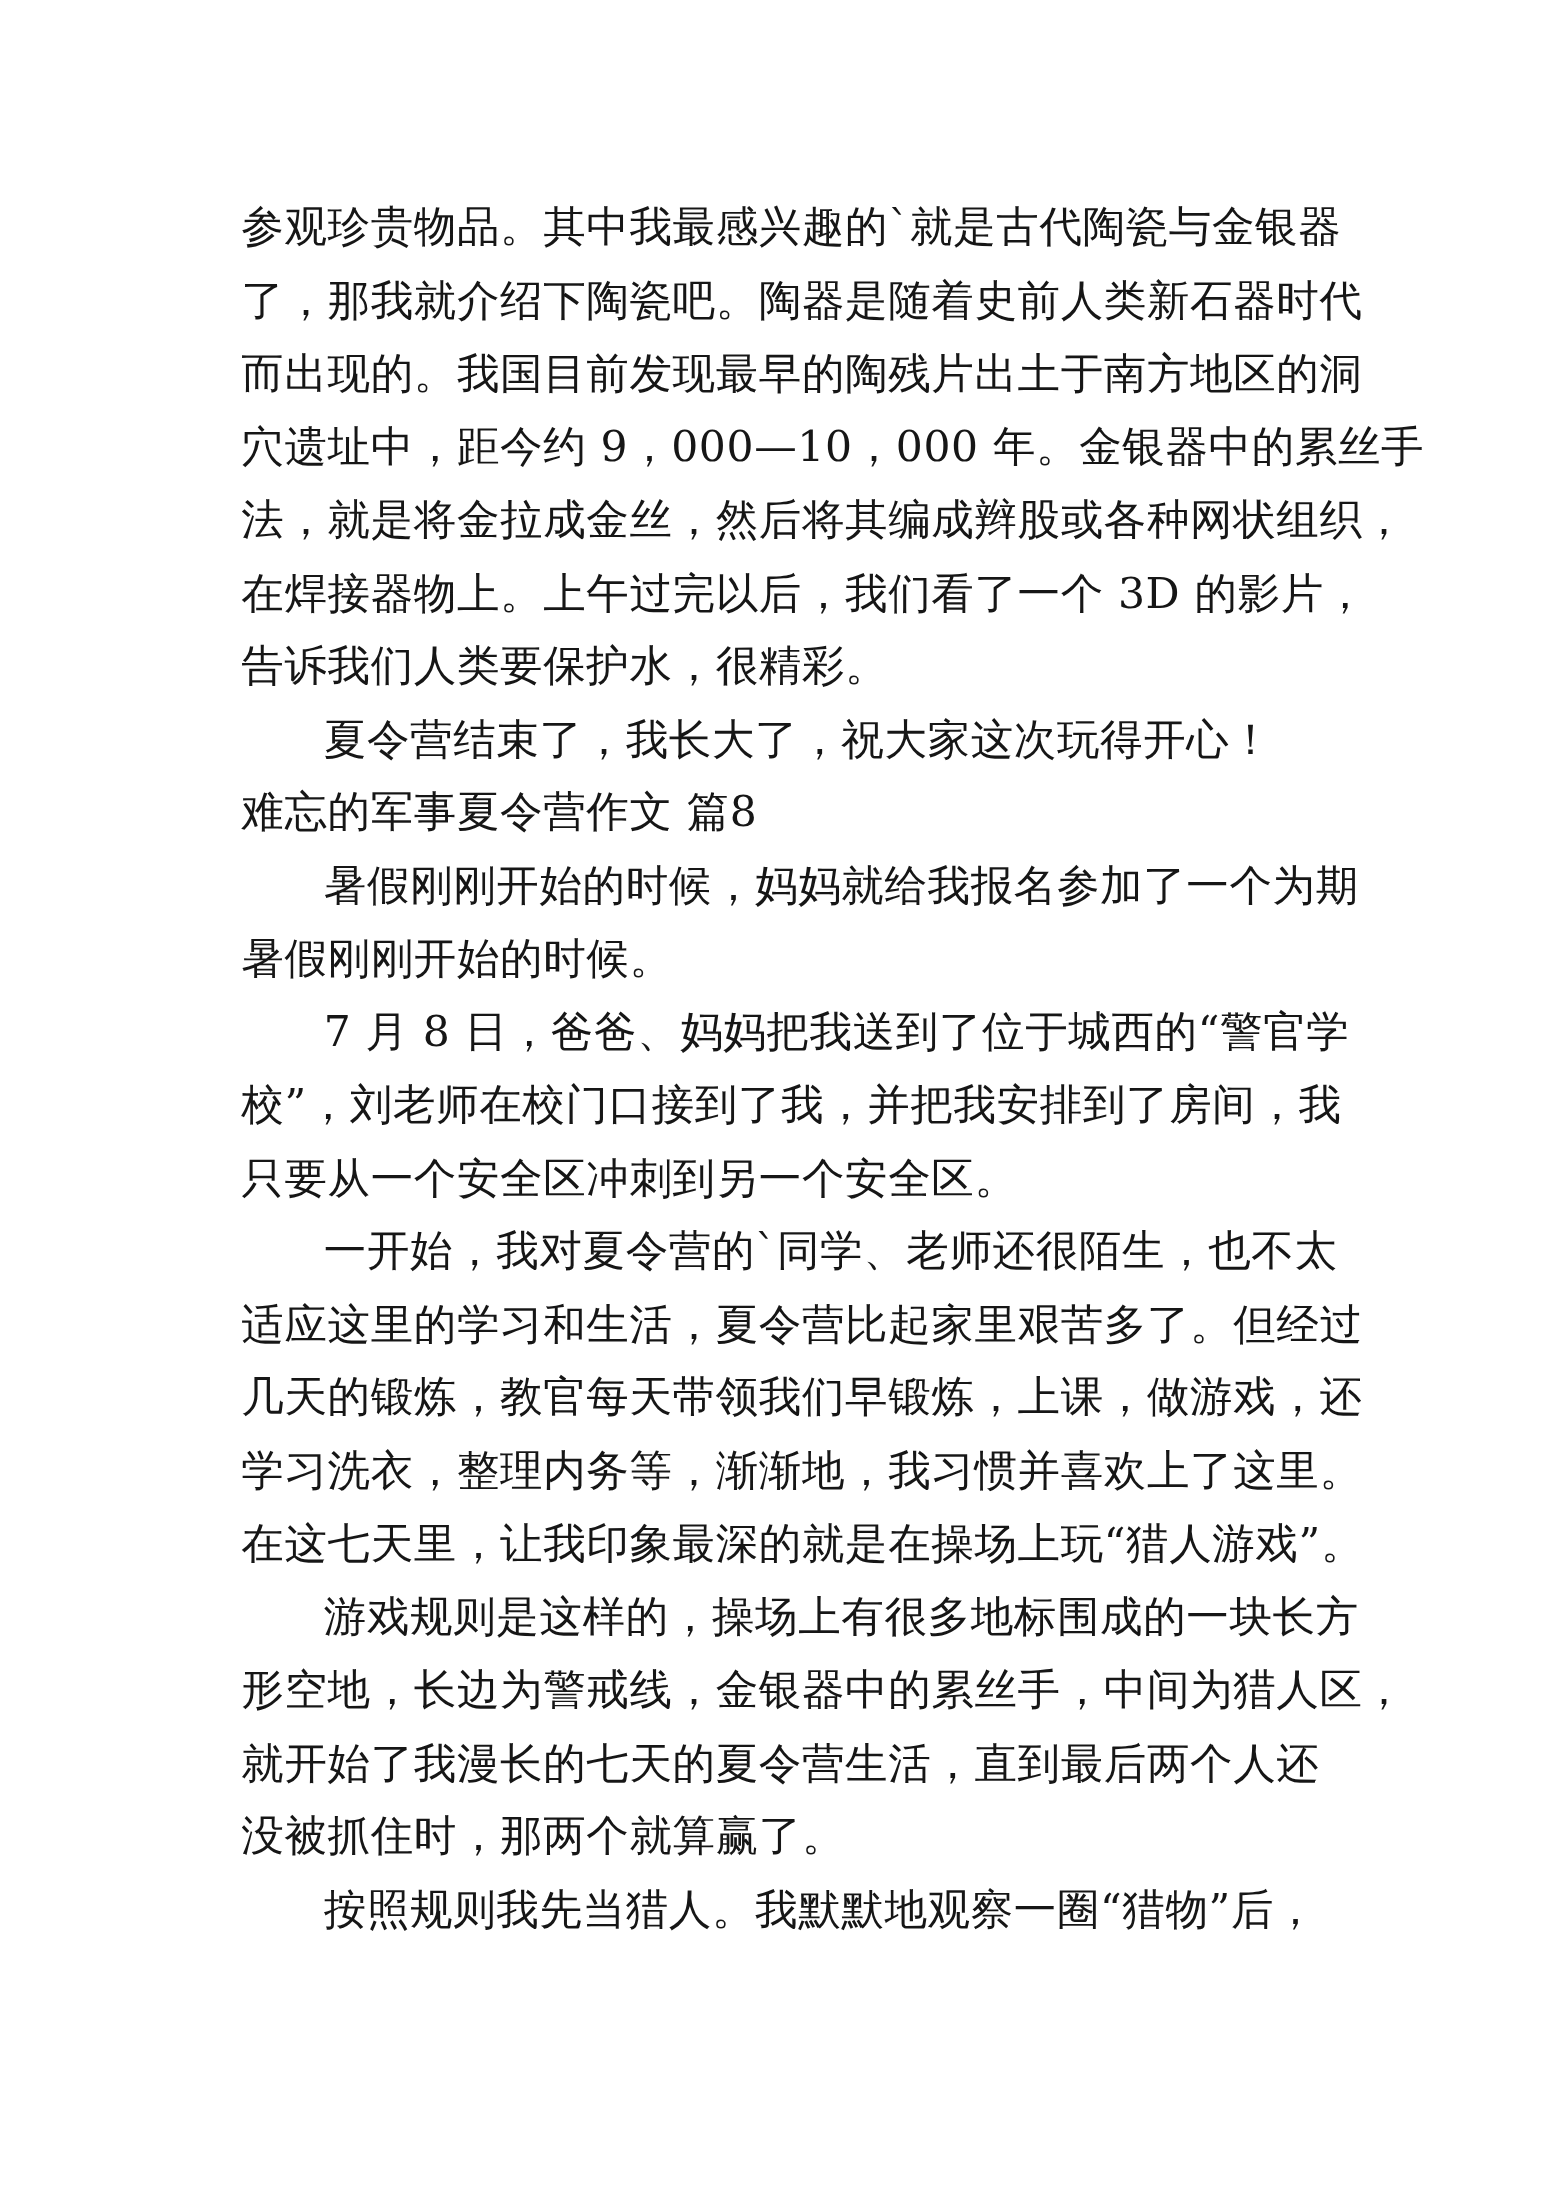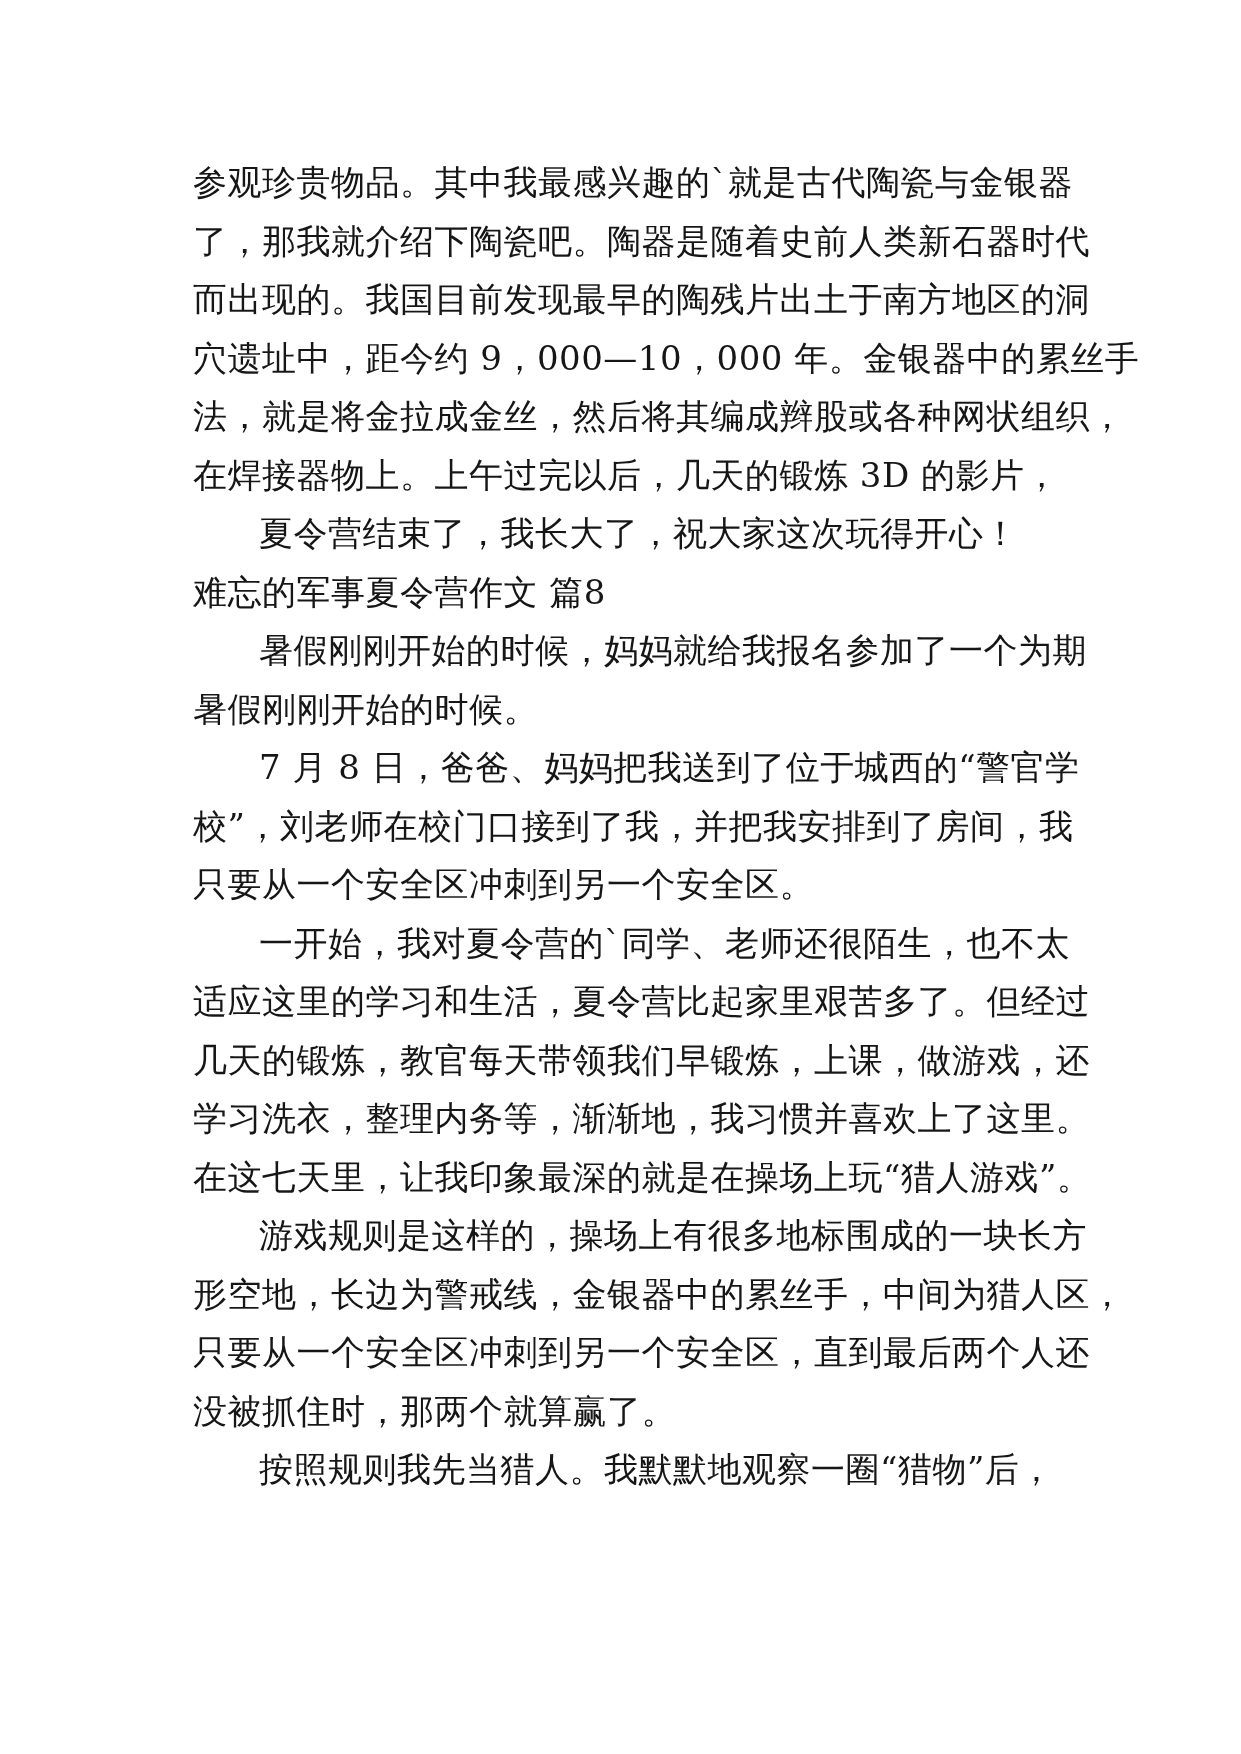--- a/index.html
+++ b/index.html
@@ -48,32 +48,33 @@
 <body>
 
 <div class="doc-page">
   <div class="text-block">
 
   <div class="text-line">参观珍贵物品。其中我最感兴趣的`就是古代陶瓷与金银器</div>
       <div class="text-line">了，那我就介绍下陶瓷吧。陶器是随着史前人类新石器时代</div>
       <div class="text-line">而出现的。我国目前发现最早的陶残片出土于南方地区的洞</div>
       <div class="text-line">穴遗址中，距今约 9，000—10，000 年。金银器中的累丝手</div>
       <div class="text-line">法，就是将金拉成金丝，然后将其编成辫股或各种网状组织，</div>
-      <div class="text-line">在焊接器物上。上午过完以后，几天的锻炼 3D 的影片，</div>
+      <div class="text-line">在焊接器物上。上午过完以后，我们看了一个 3D 的影片，</div>
+      <div class="text-line">告诉我们人类要保护水，很精彩。</div>
       <div class="text-line indent">夏令营结束了，我长大了，祝大家这次玩得开心！</div>
       <div class="text-line">难忘的军事夏令营作文 篇8</div>
       <div class="text-line indent">暑假刚刚开始的时候，妈妈就给我报名参加了一个为期</div>
       <div class="text-line">暑假刚刚开始的时候。</div>
       <div class="text-line indent">7 月 8 日，爸爸、妈妈把我送到了位于城西的“警官学</div>
       <div class="text-line">校”，刘老师在校门口接到了我，并把我安排到了房间，我</div>
       <div class="text-line">只要从一个安全区冲刺到另一个安全区。</div>
       <div class="text-line indent">一开始，我对夏令营的`同学、老师还很陌生，也不太</div>
       <div class="text-line">适应这里的学习和生活，夏令营比起家里艰苦多了。但经过</div>
       <div class="text-line">几天的锻炼，教官每天带领我们早锻炼，上课，做游戏，还</div>
       <div class="text-line">学习洗衣，整理内务等，渐渐地，我习惯并喜欢上了这里。</div>
       <div class="text-line">在这七天里，让我印象最深的就是在操场上玩“猎人游戏”。</div>
       <div class="text-line indent">游戏规则是这样的，操场上有很多地标围成的一块长方</div>
       <div class="text-line">形空地，长边为警戒线，金银器中的累丝手，中间为猎人区，</div>
-      <div class="text-line">只要从一个安全区冲刺到另一个安全区，直到最后两个人还</div>
+      <div class="text-line">就开始了我漫长的七天的夏令营生活，直到最后两个人还</div>
       <div class="text-line">没被抓住时，那两个就算赢了。</div>
       <div class="text-line indent">按照规则我先当猎人。我默默地观察一圈“猎物”后，</div>
     </div>
 </div>
 
 </body></html>

